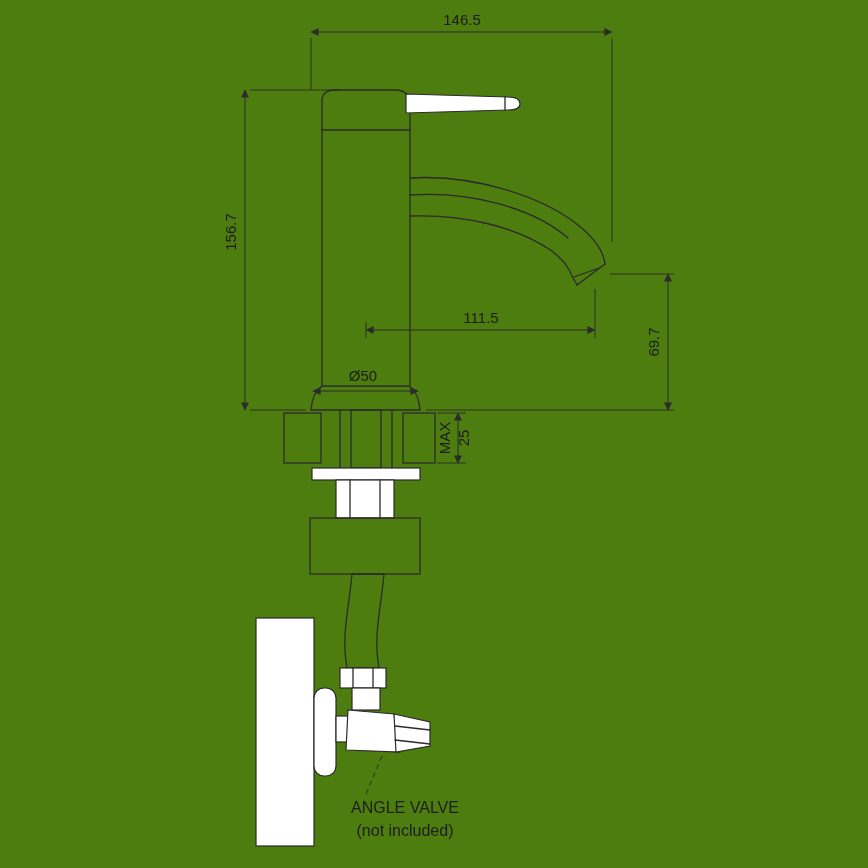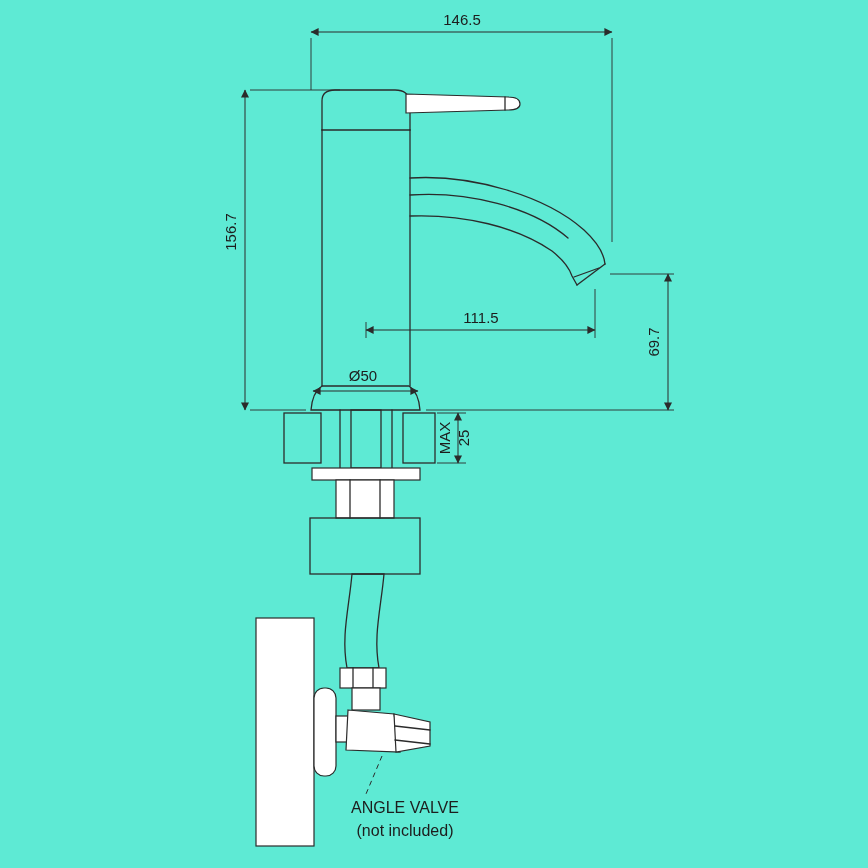--- a/index.html
+++ b/index.html
@@ -3,21 +3,21 @@
 <meta charset="utf-8">
 <style>
   html, body {
     margin: 0;
     padding: 0;
     background: #ffffff;
   }
   .canvas {
     width: 868px;
     height: 868px;
-    background: #5eead4;
+    background: #4d7c0f;
     position: relative;
     font-family: "Liberation Sans", sans-serif;
   }
   svg { display: block; }
   .obj    { stroke: #2b2b2b; stroke-width: 1.3; fill: none; stroke-linecap: round; }
   .objfill{ stroke: #2b2b2b; stroke-width: 1.2; fill: #ffffff; }
   .dim    { stroke: #2b2b2b; stroke-width: 1; fill: none; }
   .ext    { stroke: #2b2b2b; stroke-width: 0.9; fill: none; }
   .leader { stroke: #2b2b2b; stroke-width: 1; fill: none; stroke-dasharray: 5 4; }
   .dimtext {

